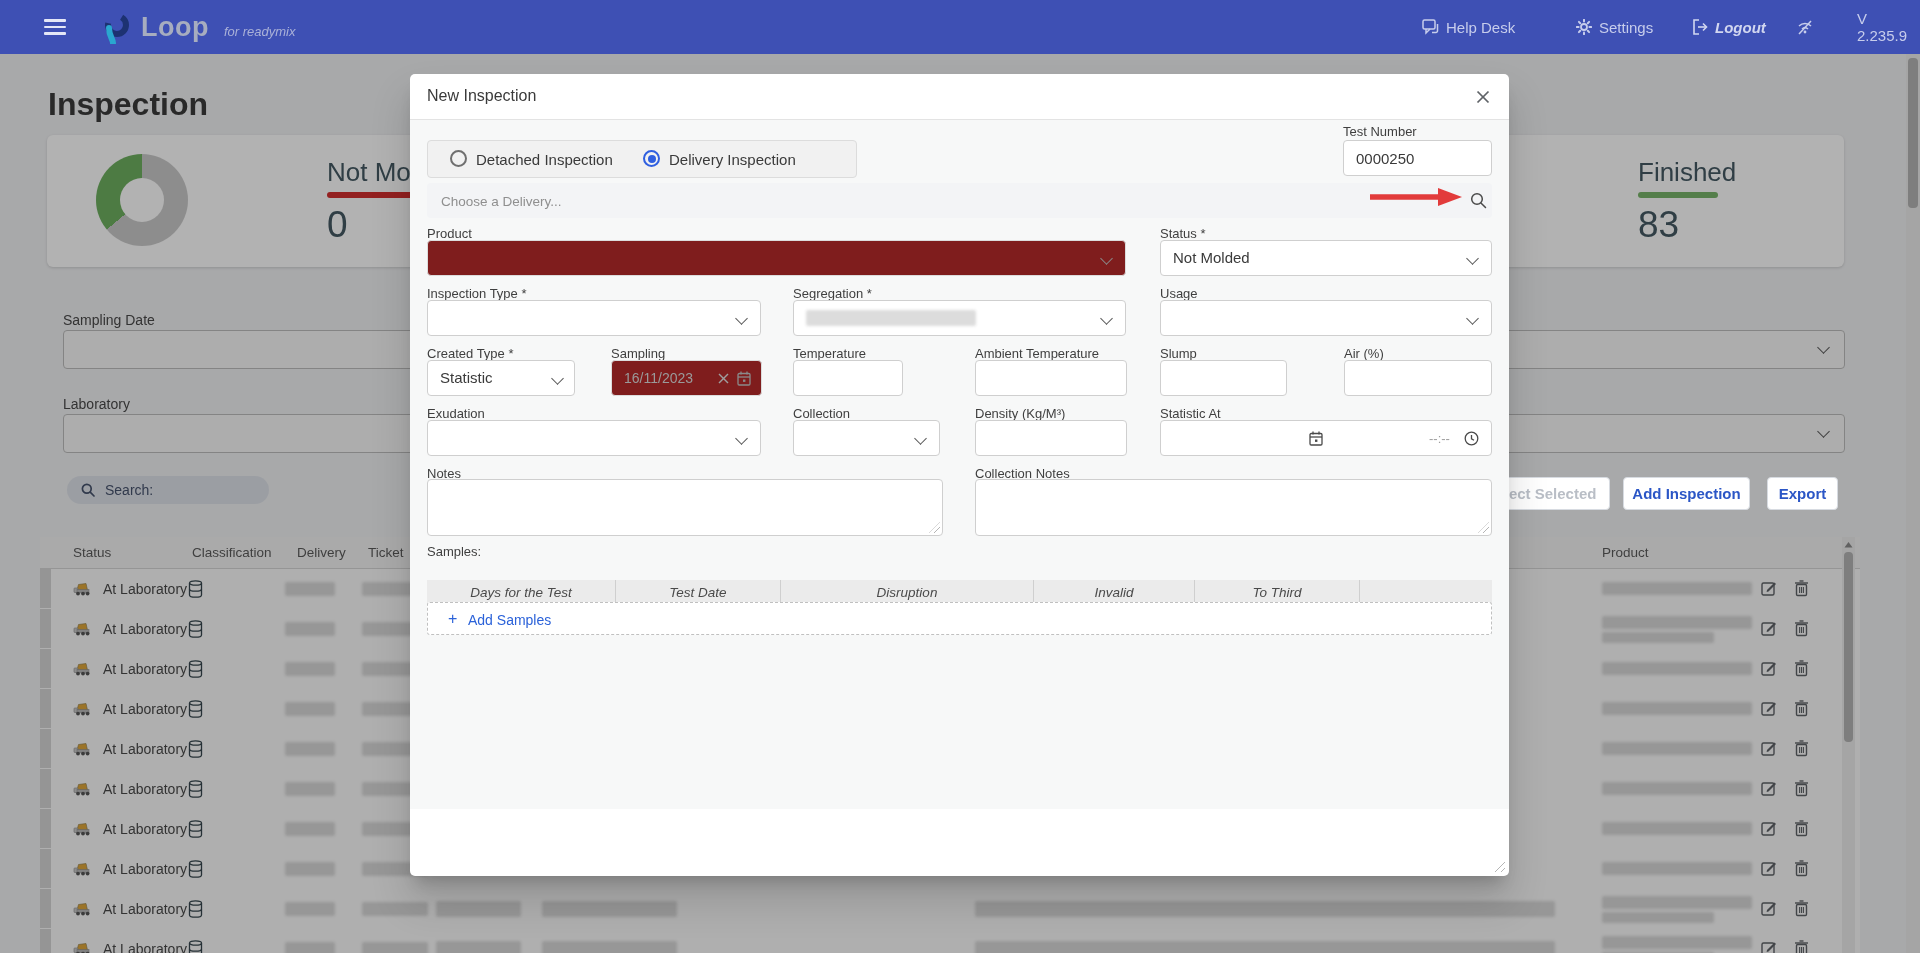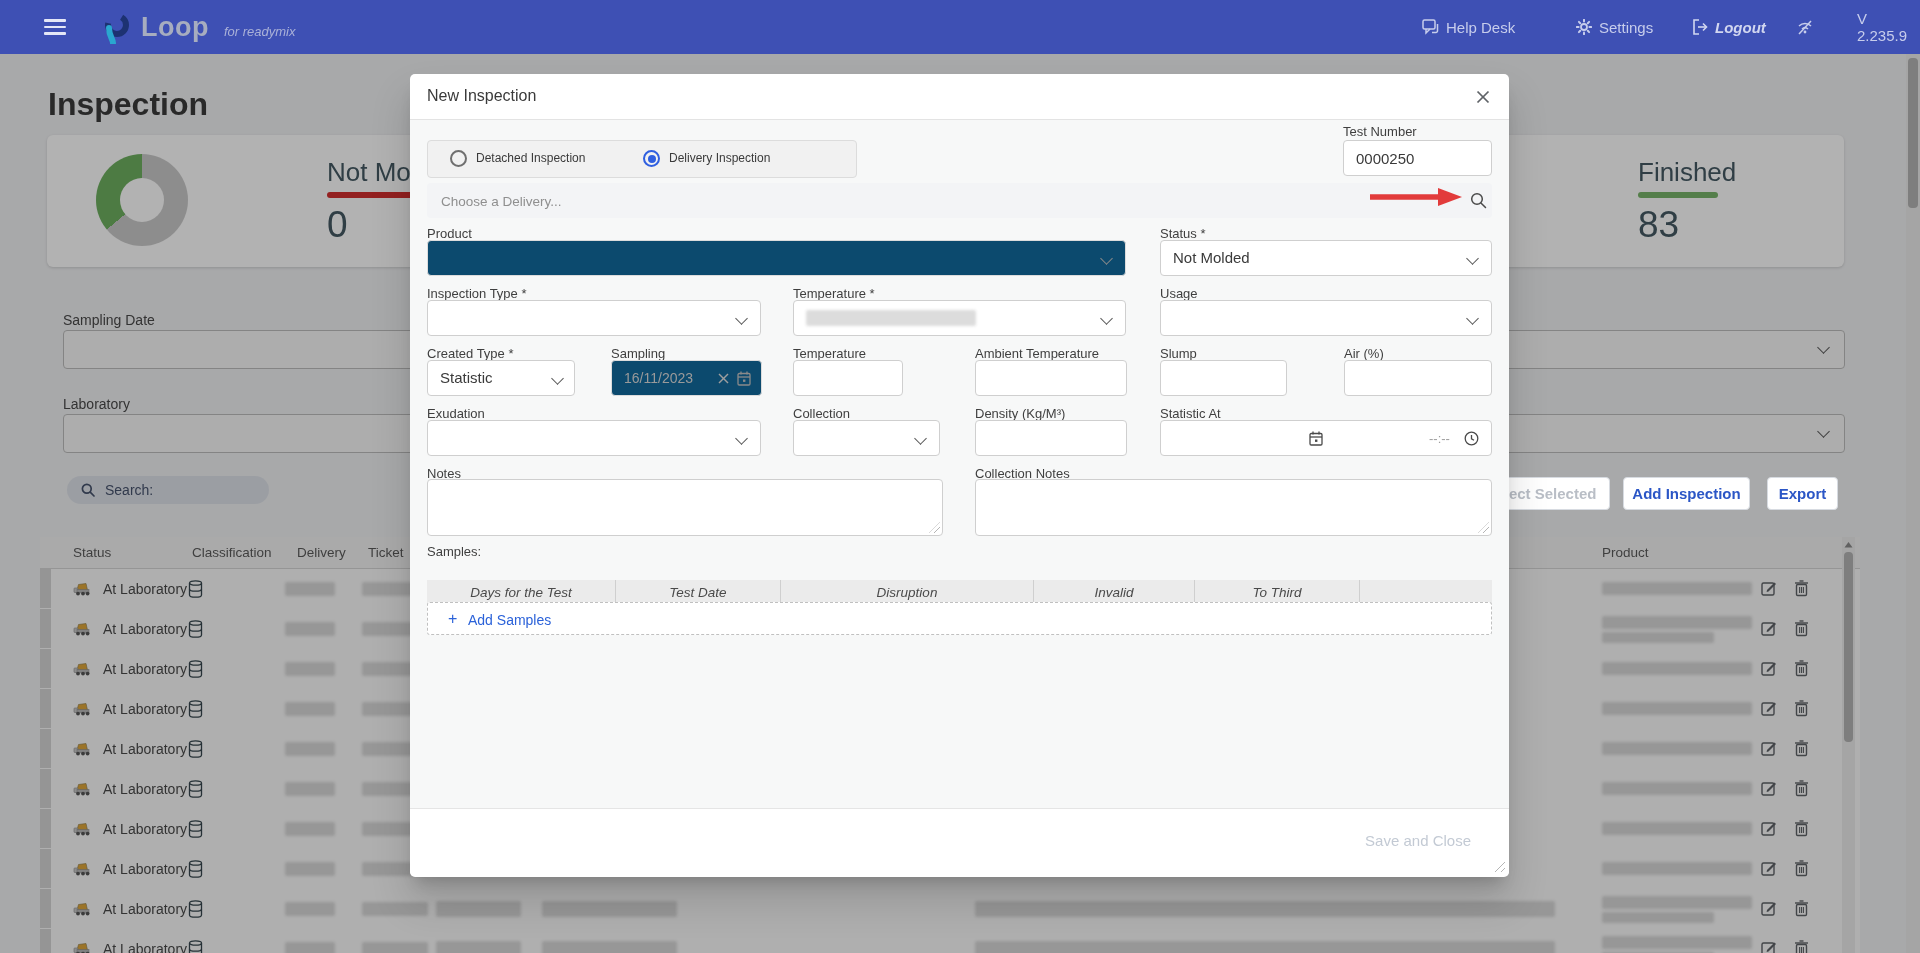--- a/index.html
+++ b/index.html
@@ -63,25 +63,25 @@
   .modal{position:absolute;left:410px;top:74px;width:1099px;height:802px;background:#fff;border-radius:5px;
          box-shadow:0 11px 15px -7px rgba(0,0,0,.2),0 24px 38px 3px rgba(0,0,0,.14);z-index:30;}
   .modal-title{position:absolute;left:17px;top:13px;font-size:16px;font-weight:500;color:#3a3a3a;}
   .modal-bodybg{position:absolute;left:0;top:45px;width:1099px;height:689px;background:#f7f8f8;border-top:1px solid #e3e3e3;}
   .radio-group{position:absolute;left:17px;top:66px;width:428px;height:36px;background:#f1f1f1;
                border:1px solid #dcdcdc;border-radius:4px;}
   .radio{position:absolute;top:9px;width:17px;height:17px;border-radius:50%;box-sizing:border-box;cursor:pointer;}
   .radio.off{border:2px solid #6f6f6f;}
   .radio.on{border:2px solid #2f5fe0;}
   .radio.on::after{content:"";position:absolute;left:2.5px;top:2.5px;width:8px;height:8px;border-radius:50%;background:#2f5fe0;}
-  .radio-lbl{position:absolute;top:10px;font-size:12px;color:#3a3a3a;cursor:pointer;}
+  .radio-lbl{position:absolute;top:10px;font-size:15px;color:#3a3a3a;cursor:pointer;}
   .mlabel{position:absolute;font-size:13px;color:#3f3f3f;}
   .minput{position:absolute;height:36px;box-sizing:border-box;background:#fff;border:1px solid #cfcfcf;
           border-radius:4px;font-family:inherit;font-size:15px;color:#3a3a3a;padding:0 12px;}
-  .minput.dis{background:#0c4a6e;border-color:#dcdcdc;color:#9a9a9a;}
+  .minput.dis{background:#7f1d1d;border-color:#dcdcdc;color:#9a9a9a;}
   .mtext{position:absolute;box-sizing:border-box;background:#fff;border:1px solid #cfcfcf;border-radius:4px;}
   .deliverybar{position:absolute;left:17px;top:109px;width:1065px;height:35px;background:#f3f4f6;border-radius:4px;}
   .deliverybar input{position:absolute;left:12px;top:0;width:980px;height:35px;border:none;background:transparent;
                      outline:none;font-family:inherit;font-size:13.5px;color:#6f6f6f;}
   .deliverybar input::placeholder{color:#8f8f8f;}
   .grip{position:absolute;width:11px;height:11px;
         background:repeating-linear-gradient(135deg,transparent 0 3px,#b5b5b5 3px 4px);
         clip-path:polygon(100% 0,0 100%,100% 100%);}
   .smp-head{position:absolute;left:17px;top:506px;width:1065px;height:26px;background:#ebebeb;display:flex;font-style:italic;}
   .smp-head div{box-sizing:border-box;border-right:1px solid #cfcfcf;font-size:13.5px;color:#4a4a4a;
@@ -608,21 +608,21 @@
     <div class="mlabel" style="left:750px;top:152px;">Status *</div>
     <div class="minput" style="left:750px;top:166px;width:332px;line-height:34px;">
       <span>Not Molded</span>
       <span class="chev" style="right:14px;top:13px;"></span>
     </div>
 
     <div class="mlabel" style="left:17px;top:212px;">Inspection Type *</div>
     <div class="minput" style="left:17px;top:226px;width:334px;">
       <span class="chev" style="right:14px;top:13px;"></span>
     </div>
-    <div class="mlabel" style="left:383px;top:212px;">Temperature *</div>
+    <div class="mlabel" style="left:383px;top:212px;">Segregation *</div>
     <div class="minput" style="left:383px;top:226px;width:333px;">
       <div class="mask" style="left:12px;top:9px;width:170px;height:16px;background:#dcdcdc;"></div>
       <span class="chev" style="right:14px;top:13px;"></span>
     </div>
     <div class="mlabel" style="left:750px;top:212px;">Usage</div>
     <div class="minput" style="left:750px;top:226px;width:332px;">
       <span class="chev" style="right:14px;top:13px;"></span>
     </div>
 
     <div class="mlabel" style="left:17px;top:272px;">Created Type *</div>
@@ -696,23 +696,20 @@
       <div style="width:253px;">Disruption</div>
       <div style="width:161px;">Invalid</div>
       <div style="width:165px;">To Third</div>
       <div style="width:132px;"></div>
     </div>
     <div class="add-samples">
       <span class="plus">+</span>
       <span class="txt">Add Samples</span>
     </div>
 
-    <div class="modal-footer">
-      <button class="save-btn" disabled="">Save and Close</button>
-    </div>
     <span class="grip" style="right:4px;bottom:4px;width:13px;height:13px;"></span>
   </div>
 
   <svg class="annot-arrow" width="96" height="22" viewBox="0 0 96 22">
     <line x1="2" y1="11" x2="72" y2="11" stroke="#e23b3b" stroke-width="5.5"></line>
     <polygon points="70,2 94,11 70,20" fill="#e23b3b"></polygon>
   </svg>
 
 </div>
 

